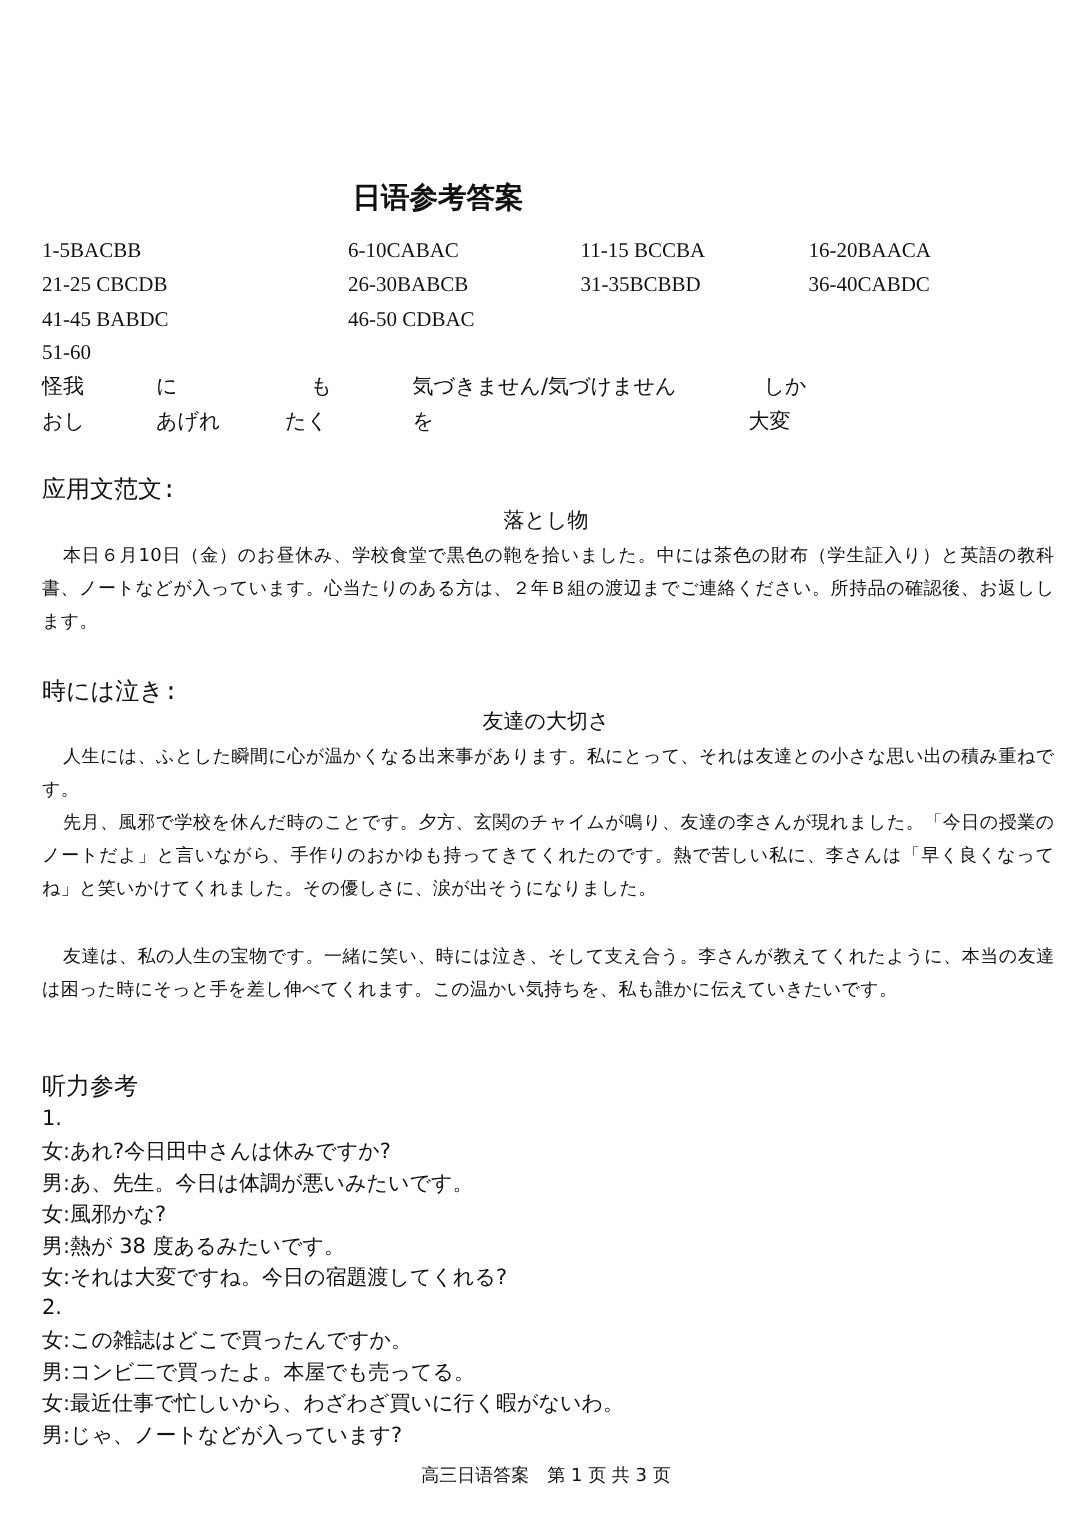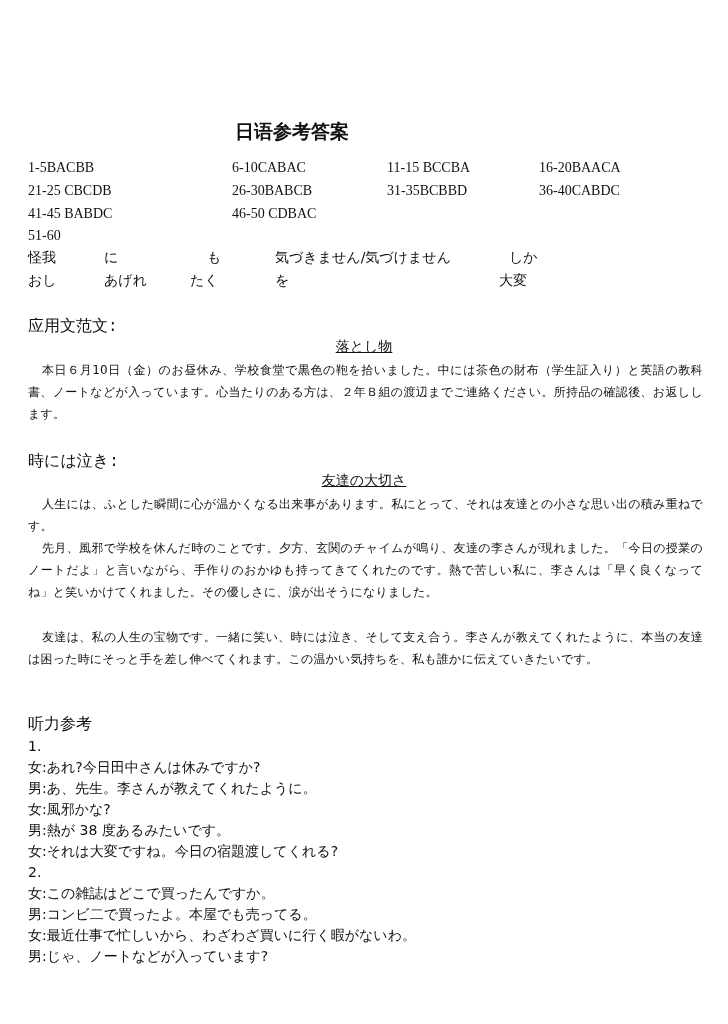--- a/index.html
+++ b/index.html
@@ -46,21 +46,20 @@
     }
     .section-heading {
       font-size: 16px;
       font-family: Liberation Mono, monospace;
     }
     .essay-title {
       left: 0; width: 728px;
       text-align: center;
       font-size: 14px;
       font-family: "DejaVu Sans", "Liberation Sans", sans-serif;
-      text-decoration: underline;
     }
     .para {
       position: absolute;
       left: 28px;
       width: 675px;
       font-size: 12px;
       line-height: 22px;
       text-indent: 14px;
       font-family: "DejaVu Sans", "Liberation Sans", sans-serif;
       letter-spacing: 0.2px;
@@ -129,26 +128,27 @@
     <div class="para" style="top:493px;">人生には、ふとした瞬間に心が温かくなる出来事があります。私にとって、それは友達との小さな思い出の積み重ねです。</div>
     <div class="para" style="top:537px;">先月、風邪で学校を休んだ時のことです。夕方、玄関のチャイムが鳴り、友達の李さんが現れました。「今日の授業のノートだよ」と言いながら、手作りのおかゆも持ってきてくれたのです。熱で苦しい私に、李さんは「早く良くなってね」と笑いかけてくれました。その優しさに、涙が出そうになりました。</div>
     <div class="para" style="top:626px;">友達は、私の人生の宝物です。一緒に笑い、時には泣き、そして支え合う。李さんが教えてくれたように、本当の友達は困った時にそっと手を差し伸べてくれます。この温かい気持ちを、私も誰かに伝えていきたいです。</div>
   </div>
 
   <div>
     <span class="abs section-heading" style="left:28px; top:714px;">听力参考</span>
 
     <span class="line" style="top:738px;">1.</span>
     <span class="line" style="top:759px;">女:あれ?今日田中さんは休みですか?</span>
-    <span class="line" style="top:780px;">男:あ、先生。李さんが教えてくれたように。</span>
+    <span class="line" style="top:780px;">男:あ、先生。今日は体調が悪いみたいです。</span>
     <span class="line" style="top:801px;">女:風邪かな?</span>
     <span class="line" style="top:822px;">男:熱が 38 度あるみたいです。</span>
     <span class="line" style="top:843px;">女:それは大変ですね。今日の宿題渡してくれる?</span>
 
     <span class="line" style="top:864px;">2.</span>
     <span class="line" style="top:885px;">女:この雑誌はどこで買ったんですか。</span>
     <span class="line" style="top:906px;">男:コンビ二で買ったよ。本屋でも売ってる。</span>
     <span class="line" style="top:927px;">女:最近仕事で忙しいから、わざわざ買いに行く暇がないわ。</span>
     <span class="line" style="top:948px;">男:じゃ、ノートなどが入っています?</span>
   </div>
 
+  <div class="abs footer">高三日语答案　第 1 页 共 3 页</div>
 
 </div>
 
 </body></html>

